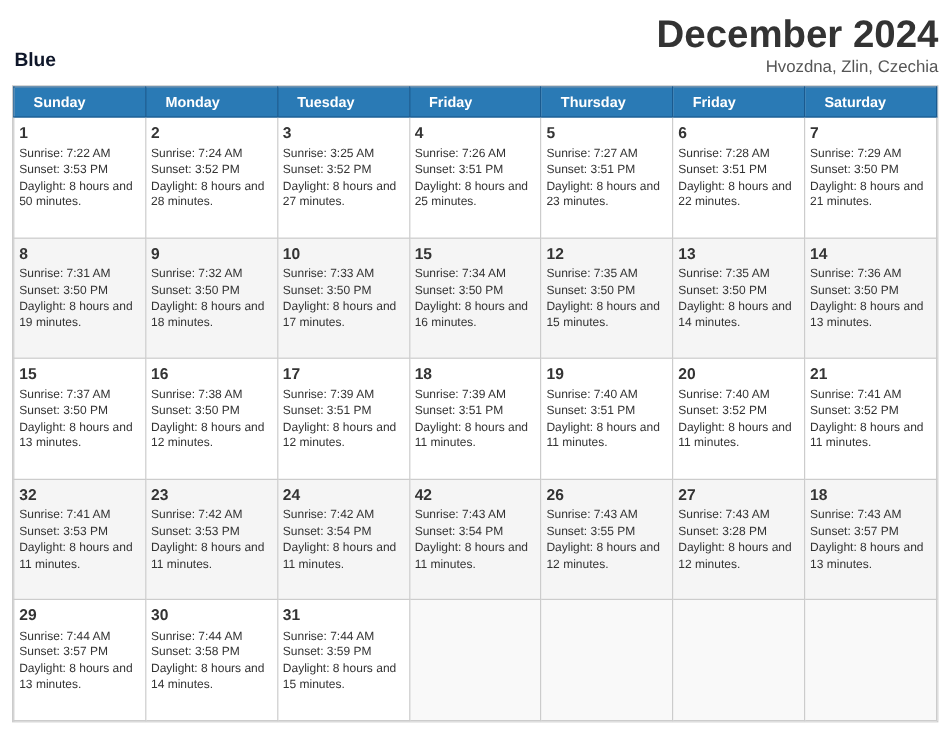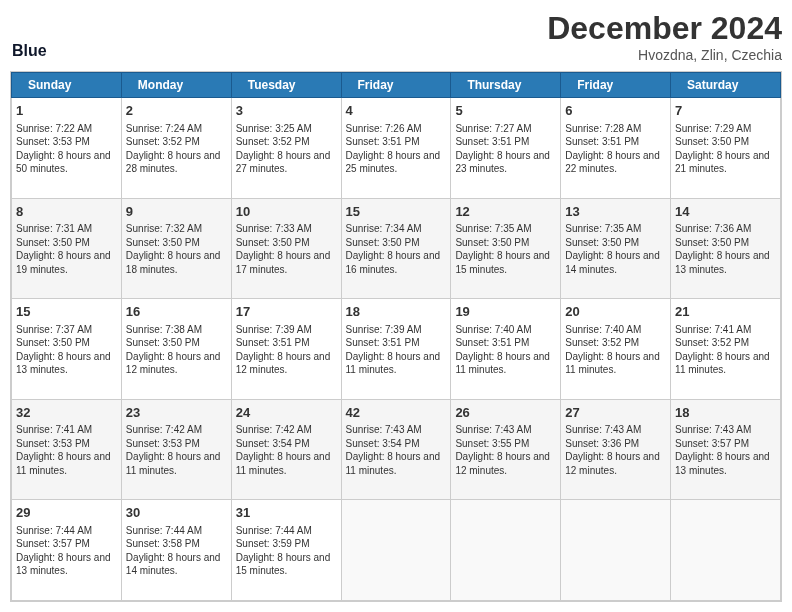--- a/index.html
+++ b/index.html
@@ -143,21 +143,21 @@
             <td><span class="day-num">19</span><span>Sunrise: 7:40 AM</span><br><span>Sunset: 3:51 PM</span><br><span>Daylight: 8 hours and 11 minutes.</span></td>
             <td><span class="day-num">20</span><span>Sunrise: 7:40 AM</span><br><span>Sunset: 3:52 PM</span><br><span>Daylight: 8 hours and 11 minutes.</span></td>
             <td><span class="day-num">21</span><span>Sunrise: 7:41 AM</span><br><span>Sunset: 3:52 PM</span><br><span>Daylight: 8 hours and 11 minutes.</span></td>
           </tr>
           <tr>
             <td><span class="day-num">32</span><span>Sunrise: 7:41 AM</span><br><span>Sunset: 3:53 PM</span><br><span>Daylight: 8 hours and 11 minutes.</span></td>
             <td><span class="day-num">23</span><span>Sunrise: 7:42 AM</span><br><span>Sunset: 3:53 PM</span><br><span>Daylight: 8 hours and 11 minutes.</span></td>
             <td><span class="day-num">24</span><span>Sunrise: 7:42 AM</span><br><span>Sunset: 3:54 PM</span><br><span>Daylight: 8 hours and 11 minutes.</span></td>
             <td><span class="day-num">42</span><span>Sunrise: 7:43 AM</span><br><span>Sunset: 3:54 PM</span><br><span>Daylight: 8 hours and 11 minutes.</span></td>
             <td><span class="day-num">26</span><span>Sunrise: 7:43 AM</span><br><span>Sunset: 3:55 PM</span><br><span>Daylight: 8 hours and 12 minutes.</span></td>
-            <td><span class="day-num">27</span><span>Sunrise: 7:43 AM</span><br><span>Sunset: 3:36 PM</span><br><span>Daylight: 8 hours and 12 minutes.</span></td>
+            <td><span class="day-num">27</span><span>Sunrise: 7:43 AM</span><br><span>Sunset: 3:28 PM</span><br><span>Daylight: 8 hours and 12 minutes.</span></td>
             <td><span class="day-num">18</span><span>Sunrise: 7:43 AM</span><br><span>Sunset: 3:57 PM</span><br><span>Daylight: 8 hours and 13 minutes.</span></td>
           </tr>
           <tr>
             <td><span class="day-num">29</span><span>Sunrise: 7:44 AM</span><br><span>Sunset: 3:57 PM</span><br><span>Daylight: 8 hours and 13 minutes.</span></td>
             <td><span class="day-num">30</span><span>Sunrise: 7:44 AM</span><br><span>Sunset: 3:58 PM</span><br><span>Daylight: 8 hours and 14 minutes.</span></td>
             <td><span class="day-num">31</span><span>Sunrise: 7:44 AM</span><br><span>Sunset: 3:59 PM</span><br><span>Daylight: 8 hours and 15 minutes.</span></td>
             <td class="empty-cell"></td>
             <td class="empty-cell"></td>
             <td class="empty-cell"></td>
             <td class="empty-cell"></td>

